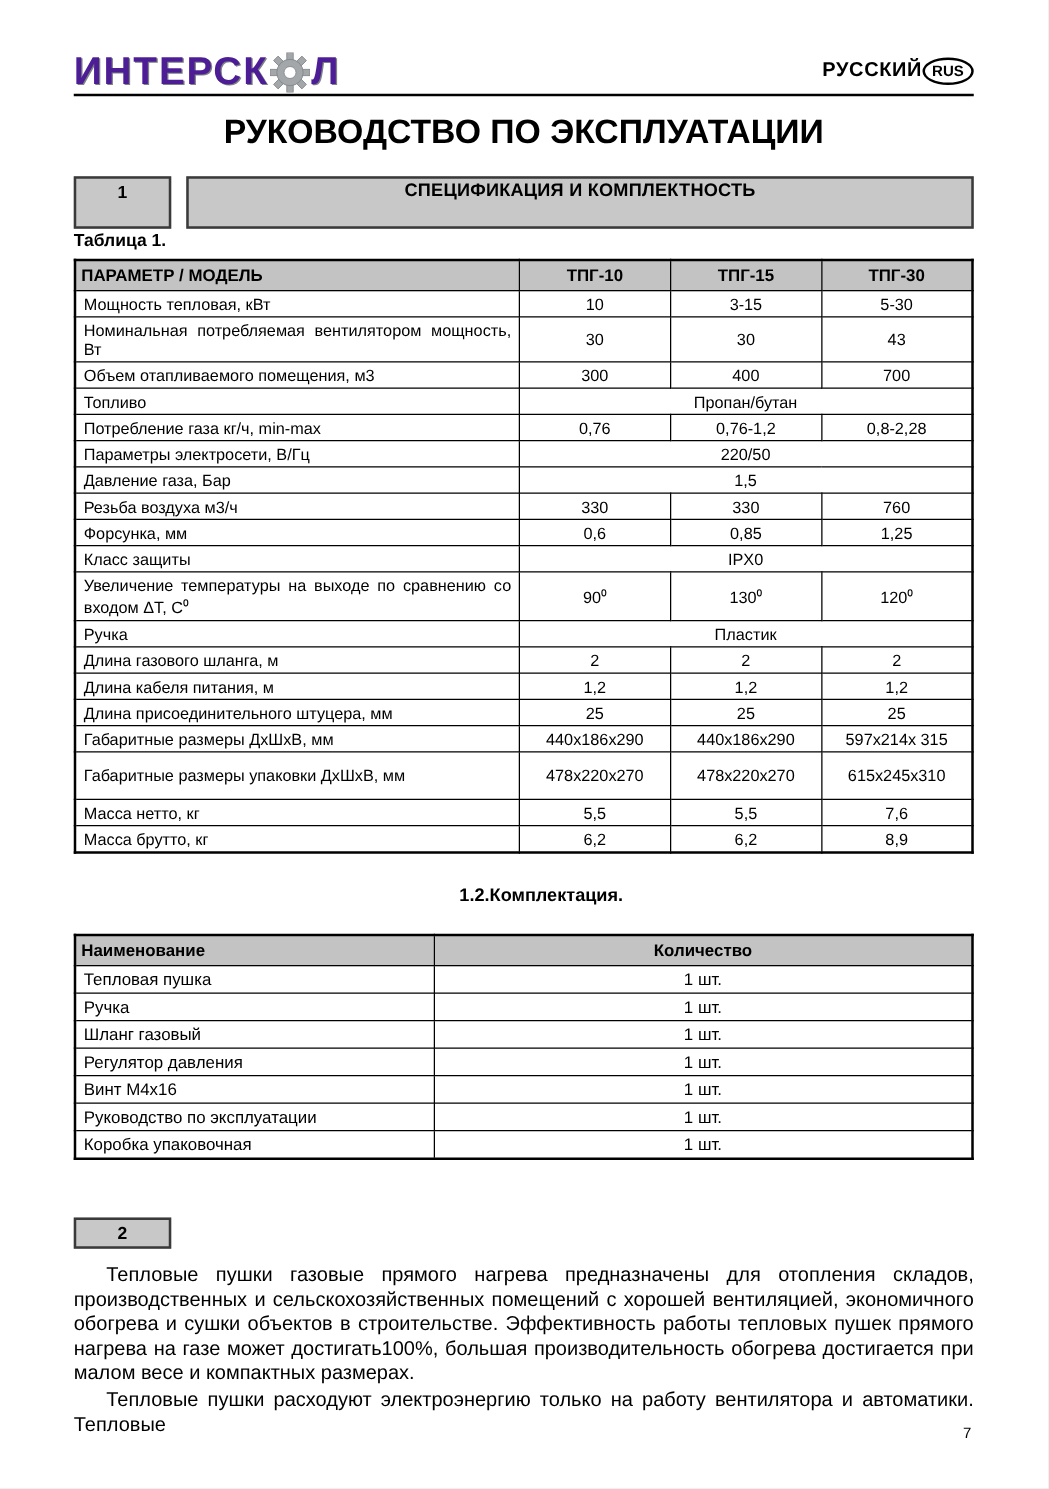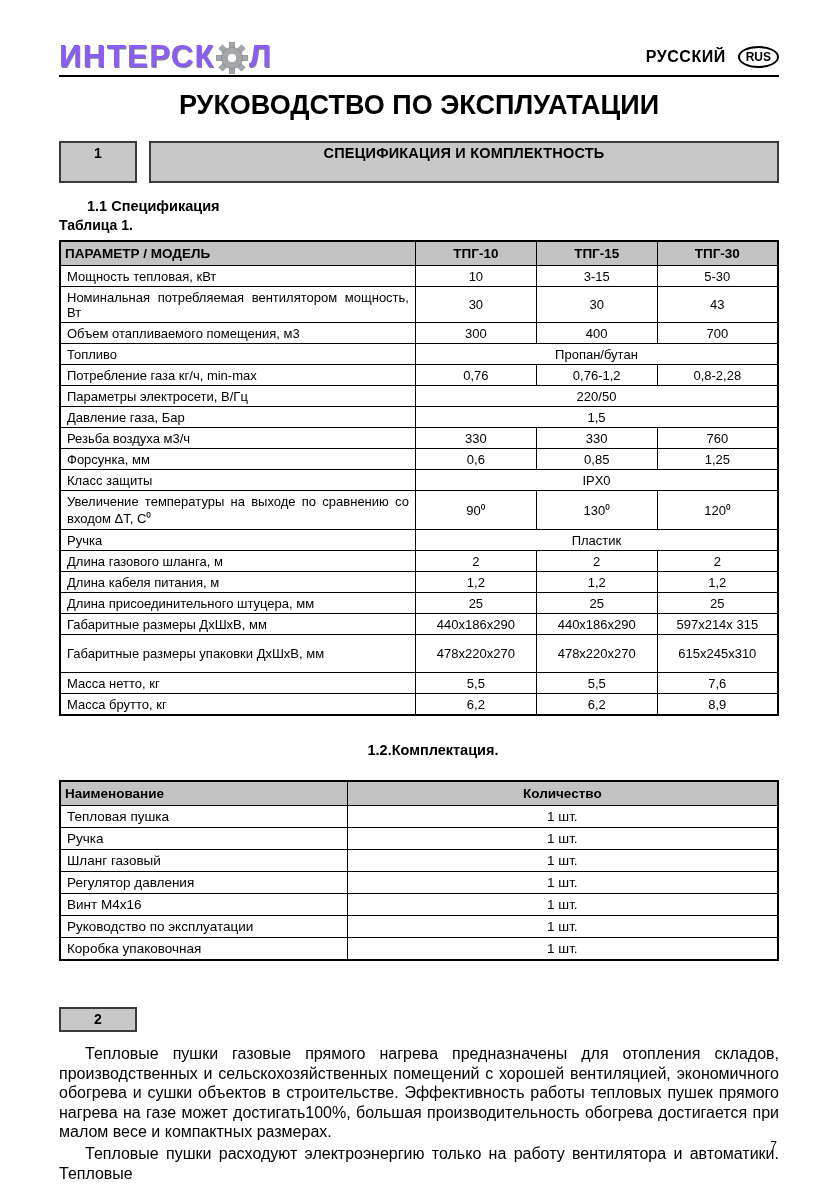--- a/index.html
+++ b/index.html
@@ -6,25 +6,25 @@
   html,body { background:#e9e9e9; }
   body { font-family:"Liberation Sans", sans-serif; color:#000; }
   .page {
     width:839px; height:1191px; margin:0 auto; background:#fff;
     position:relative; padding:30px 60px 0 59px; overflow:hidden;
     outline:1px solid #d7d7d7;
   }
   
   .top { display:flex; justify-content:space-between; align-items:flex-end; height:42px; }
   .logo { display:flex; align-items:center; }
-  .logo-text { font-size:31px; font-weight:800; color:#8b5cf6; letter-spacing:1.5px;
+  .logo-text { font-size:31px; font-weight:800; color:#4c1d95; letter-spacing:1.5px;
                text-shadow:1px 1px 0 #7e8285; line-height:1; }
   .gear { margin:0 1px -3px 1px; }
   .lang { display:flex; align-items:center; padding-bottom:4px; }
-  .lang-name { font-size:16px; font-weight:bold; margin-right:12px; letter-spacing:0.5px; }
+  .lang-name { font-size:16px; font-weight:bold; margin-right:0; letter-spacing:0.5px; }
   .lang-badge { border:2px solid #000; border-radius:50%; padding:3px 6px; font-weight:bold;
                 font-size:12px; display:inline-block; line-height:1; }
   .rule { border:none; border-top:2px solid #000; margin-top:3px; }
   .doc-title { text-align:center; font-size:27px; font-weight:bold; margin:13px 0 20px; }
   
   .sec-header { display:flex; align-items:stretch; gap:12px; }
   .sec-num { flex:0 0 78px; background:#c8c8c8; border:2px solid #3a3a3a; font-weight:bold;
              text-align:center; font-size:14px; padding:2px 0 3px; }
   .sec-title { flex:1; background:#c8c8c8; border:2px solid #3a3a3a; font-weight:bold;
                text-align:center; font-size:14.5px; padding:2px 0 20px; letter-spacing:0.2px; }
@@ -80,21 +80,20 @@
 
   <hr class="rule">
 
   <h1 class="doc-title">РУКОВОДСТВО ПО ЭКСПЛУАТАЦИИ</h1>
 
   <div class="sec-header">
     <div class="sec-num">1</div>
     <div class="sec-title">СПЕЦИФИКАЦИЯ И КОМПЛЕКТНОСТЬ</div>
   </div>
 
-  <p class="sub-head">1.1 Спецификация</p>
   <p class="table-label">Таблица 1.</p>
 
   <table class="spec-table">
     <thead>
       <tr>
         <th class="param-cell">ПАРАМЕТР / МОДЕЛЬ</th>
         <th class="val-cell">ТПГ-10</th>
         <th class="val-cell">ТПГ-15</th>
         <th class="val-cell">ТПГ-30</th>
       </tr>

